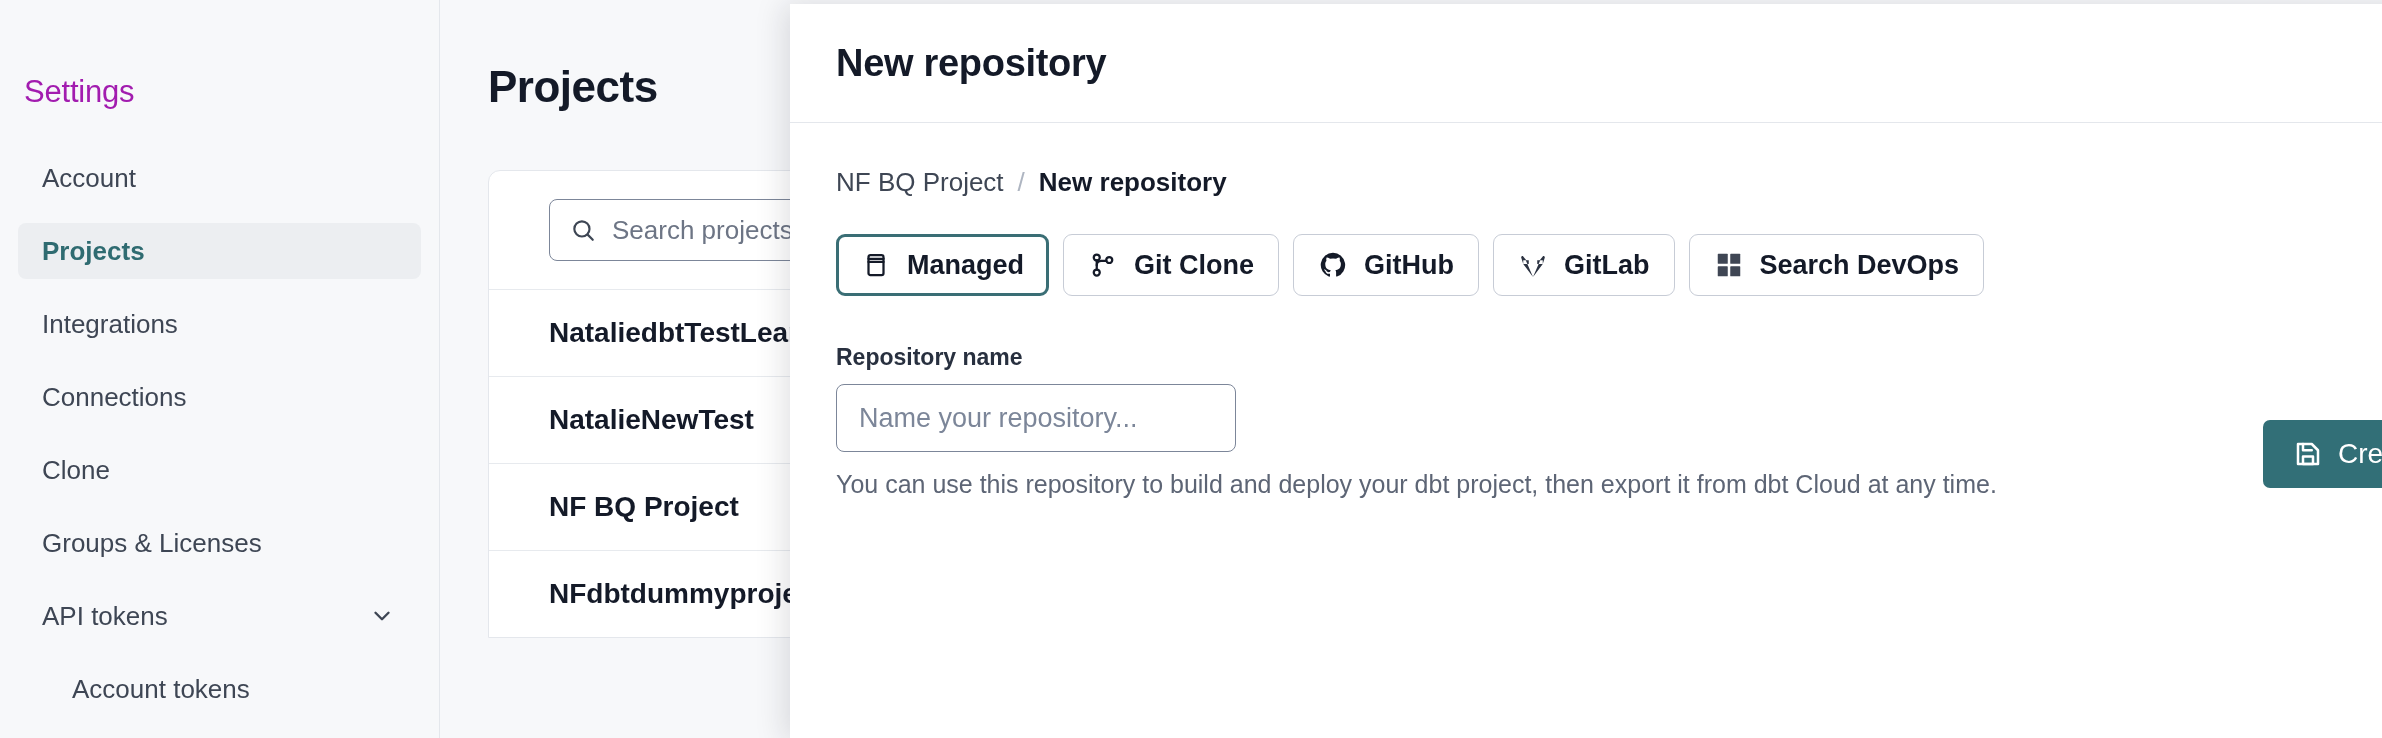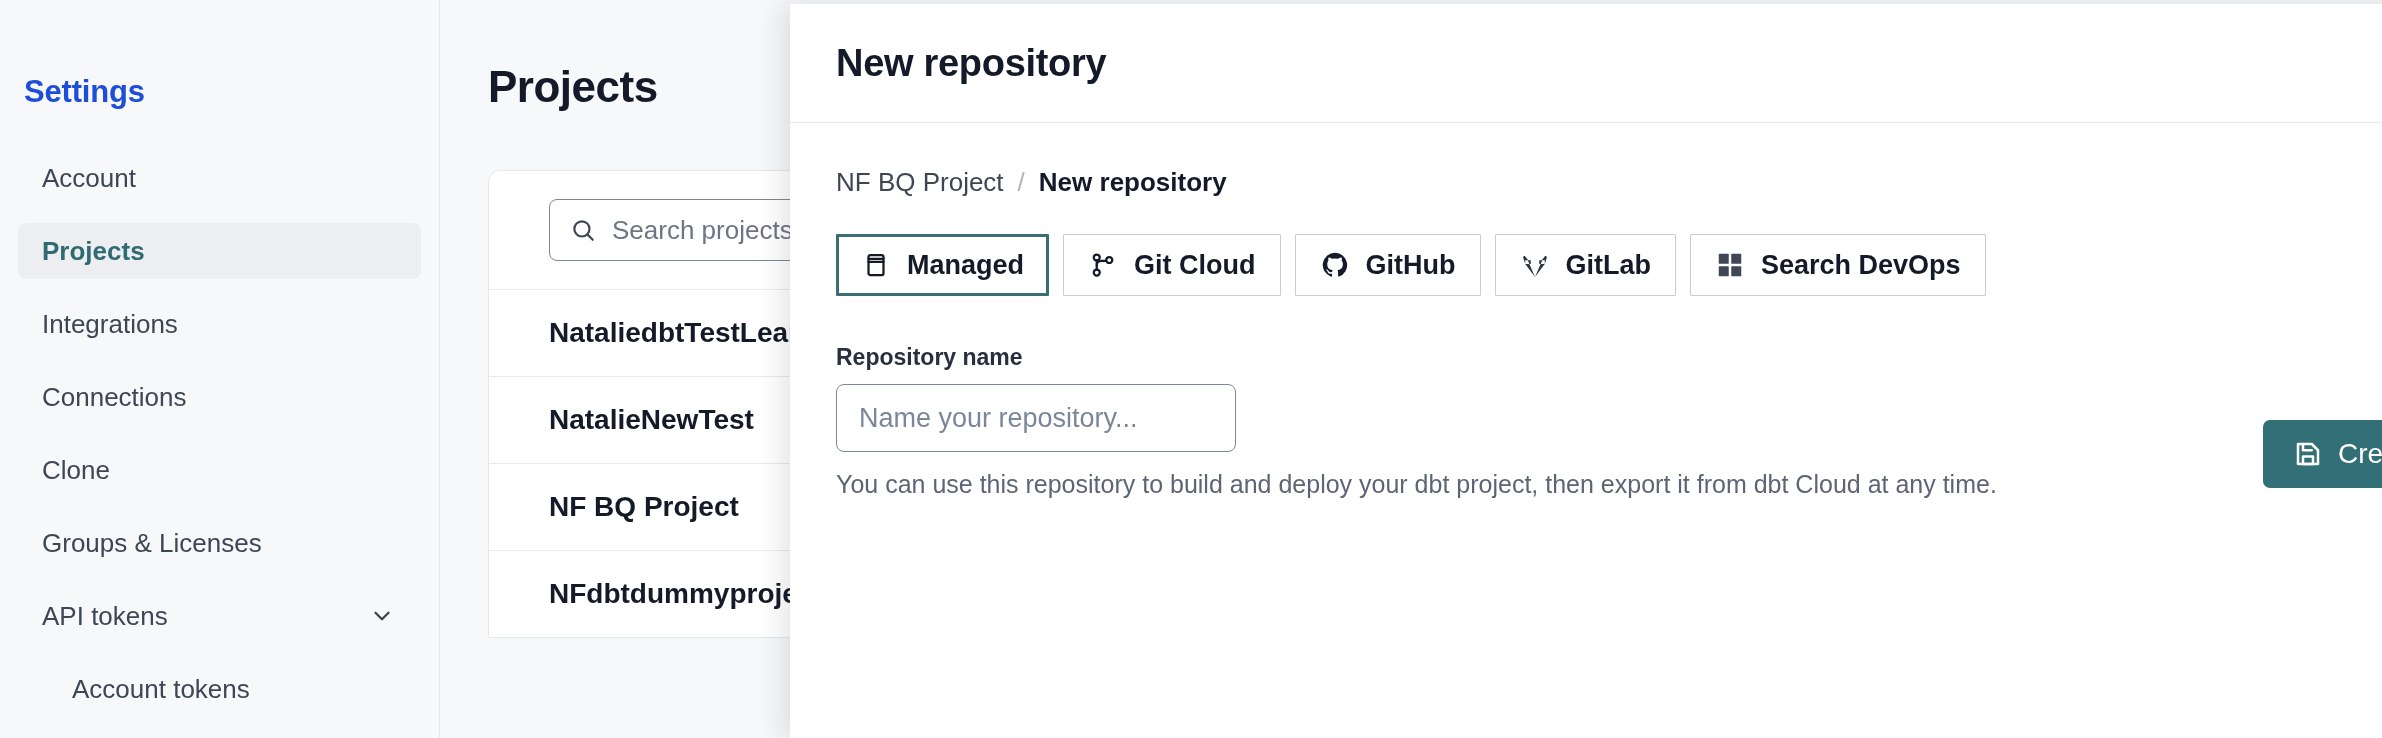--- a/index.html
+++ b/index.html
@@ -13,21 +13,21 @@
 
   
   .sidebar {
     position: absolute; left: 0; top: 0;
     width: 440px; height: 738px;
     background: #f7f8fa;
     border-right: 1px solid #e4e7ec;
     padding-top: 74px;
   }
   .sidebar-title {
-    font-size: 31px; font-weight: 700; color: #1d4ed8;
+    font-size: 31px; font-weight: 400; color: #a21caf;
     padding: 0 24px; margin-bottom: 40px; letter-spacing: -0.2px;
   }
   .nav-item {
     position: relative;
     height: 56px; display: flex; align-items: center;
     padding: 0 24px; margin: 0 18px;
     font-size: 26px; color: #3e4654;
     border-radius: 8px;
   }
   .nav-item.active {
@@ -121,21 +121,21 @@
     font-size: 34px; font-weight: 700; color: #141a28;
     margin-bottom: 30px; letter-spacing: -0.2px;
   }
 
   .source-row { display: flex; gap: 14px; margin-bottom: 48px; }
   .source-btn {
     display: flex; align-items: center; gap: 16px;
     height: 62px;
     padding: 0 24px;
     border: 1px solid #c7ccd6;
-    border-radius: 1px;
+    border-radius: 9px;
     background: #ffffff;
     font-size: 27px; font-weight: 700; color: #141a28;
     white-space: nowrap;
   }
   .source-btn.selected {
     border: 3px solid #3a6e75;
     padding: 0 22px;
   }
   .source-btn .ic { display: flex; align-items: center; }
   .source-btn .ic svg { display: block; width: 30px; height: 30px; }
@@ -287,21 +287,21 @@
           <button class="source-btn">
             <span class="ic">
               <svg viewBox="0 0 24 24" fill="none" stroke="#141a28" stroke-width="1.8" stroke-linecap="round">
                 <circle cx="7" cy="6" r="2.4"></circle>
                 <circle cx="7" cy="18" r="2.4"></circle>
                 <circle cx="17" cy="8" r="2.4"></circle>
                 <path d="M7 8.4v7.2"></path>
                 <path d="M14.6 8.6H10.5a3.5 3.5 0 0 0-3.5 3.5"></path>
               </svg>
             </span>
-            <span>Git Cloud</span>
+            <span>Git Clone</span>
           </button>
           <button class="source-btn">
             <span class="ic">
               <svg viewBox="0 0 24 24" fill="#141a28">
                 <path d="M12 2.2a9.8 9.8 0 0 0-3.1 19.1c.5.1.7-.2.7-.5v-1.9c-2.7.6-3.3-1.2-3.3-1.2-.45-1.1-1.1-1.45-1.1-1.45-.9-.6.07-.6.07-.6 1 .07 1.5 1 1.5 1 .88 1.5 2.3 1.07 2.87.82.09-.64.35-1.07.63-1.32-2.18-.25-4.47-1.1-4.47-4.85 0-1.07.38-1.95 1-2.63-.1-.25-.43-1.25.1-2.6 0 0 .82-.26 2.7 1a9.4 9.4 0 0 1 4.9 0c1.87-1.26 2.7-1 2.7-1 .53 1.35.2 2.35.1 2.6.62.68 1 1.56 1 2.63 0 3.76-2.3 4.6-4.49 4.84.36.31.67.91.67 1.84v2.73c0 .3.18.64.72.53A9.8 9.8 0 0 0 12 2.2z"></path>
               </svg>
             </span>
             <span>GitHub</span>
           </button>
           <button class="source-btn">

